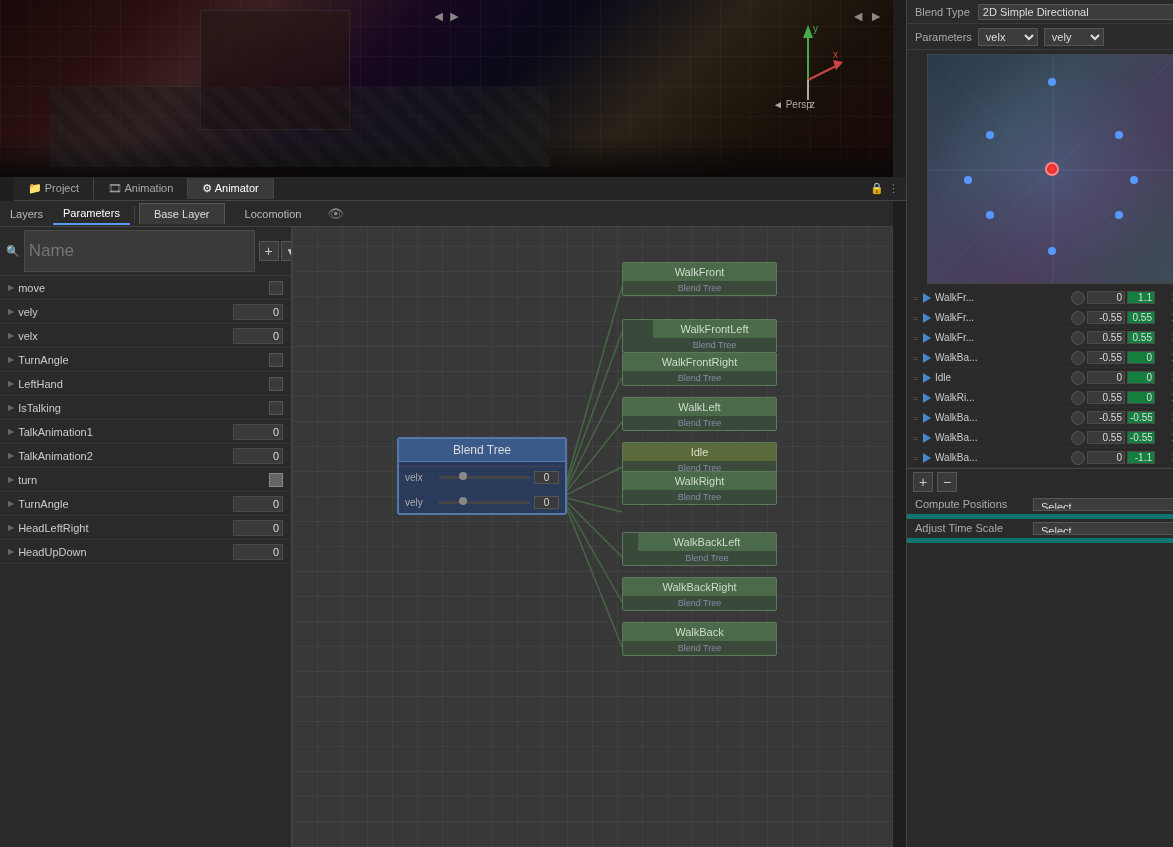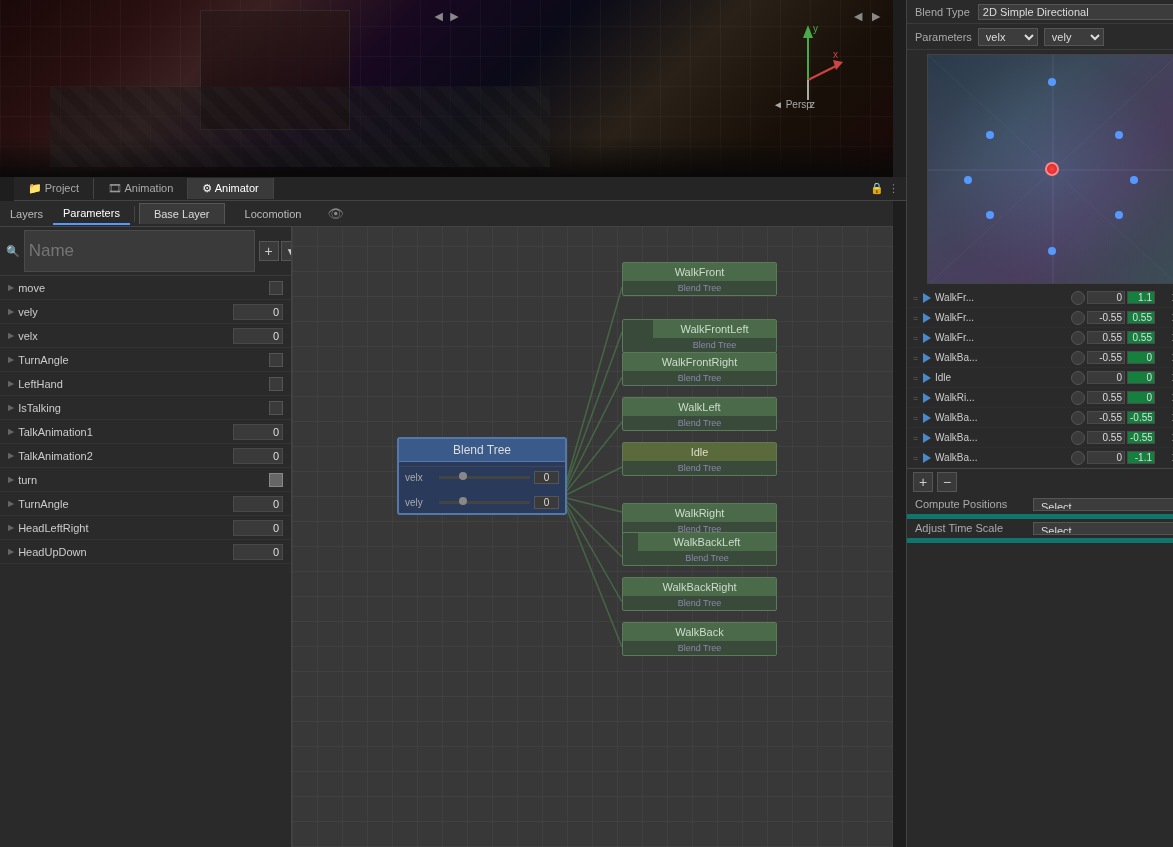--- a/index.html
+++ b/index.html
@@ -666,21 +666,21 @@
     <div class="state-node-sub">Blend Tree</div>
   </div>
   <div class="state-node" style="top:170px;left:330px;">
     <div class="state-node-title">WalkLeft</div>
     <div class="state-node-sub">Blend Tree</div>
   </div>
   <div class="state-node" style="top:215px;left:330px;">
     <div class="state-node-title" style="background:#5a6a3a;color:#ddc;">Idle</div>
     <div class="state-node-sub">Blend Tree</div>
   </div>
-  <div class="state-node" style="top:276px;left:330px;">
+  <div class="state-node" style="top:244px;left:330px;">
     <div class="state-node-title">WalkRight</div>
     <div class="state-node-sub">Blend Tree</div>
   </div>
   <div class="state-node" style="top:305px;left:330px;padding-left:15px;">
     <div class="state-node-title">WalkBackLeft</div>
     <div class="state-node-sub">Blend Tree</div>
   </div>
   <div class="state-node" style="top:350px;left:330px;">
     <div class="state-node-title">WalkBackRight</div>
     <div class="state-node-sub">Blend Tree</div>

